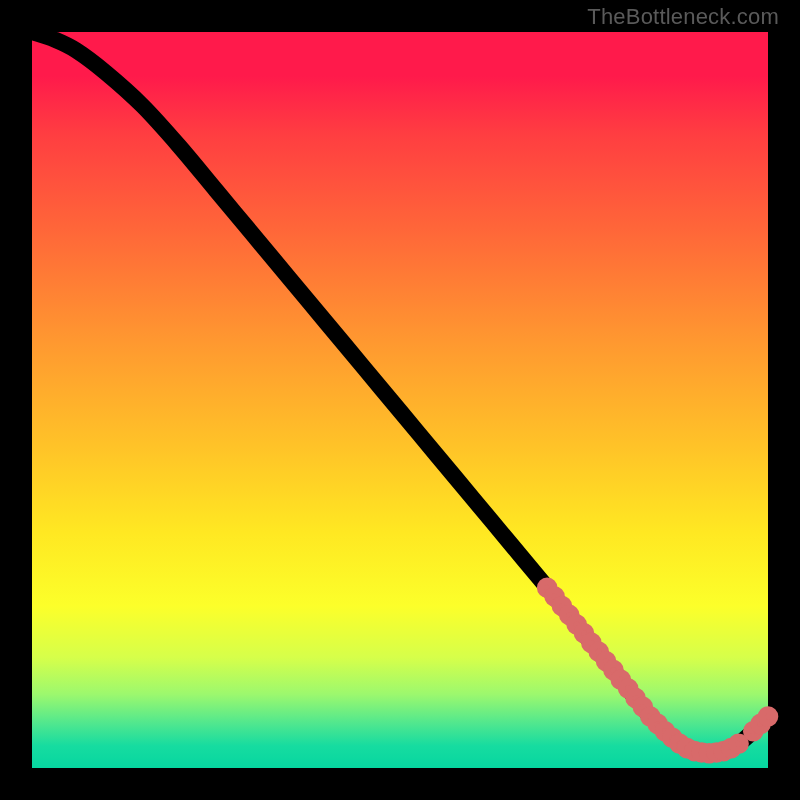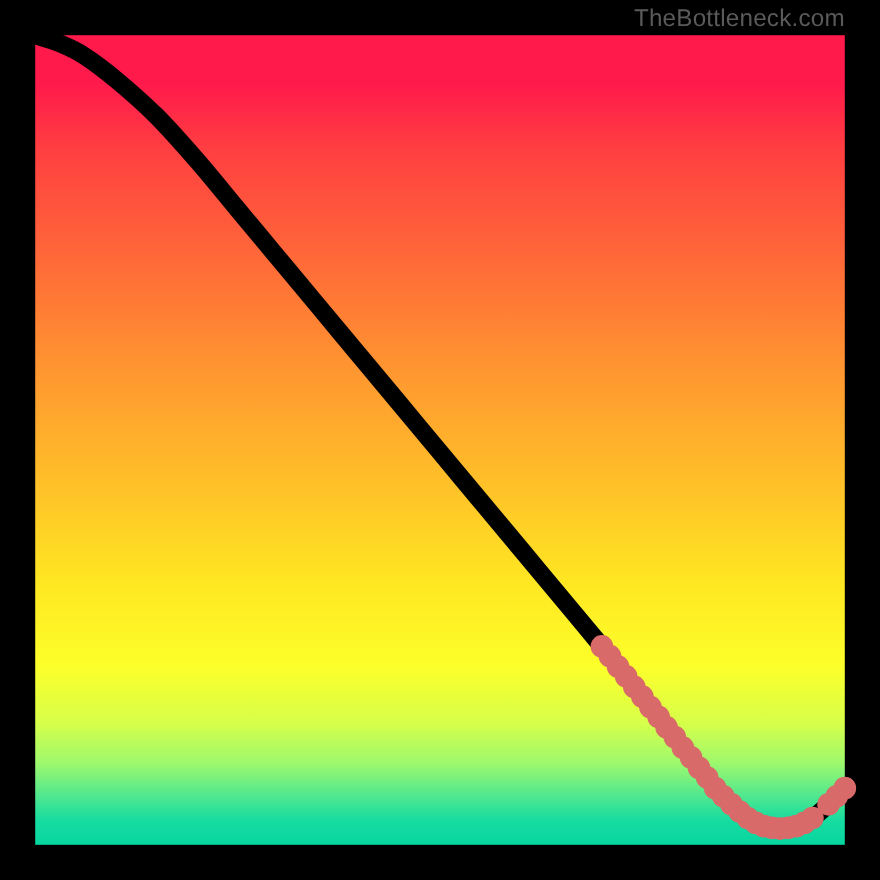--- a/index.html
+++ b/index.html
@@ -6,21 +6,21 @@
   html, body { width: 800px; height: 800px; background: #000; overflow: hidden; }
   .frame {
     position: relative;
     width: 800px;
     height: 800px;
     background: #000;
   }
   .watermark {
     position: absolute;
     top: 4px;
-    right: 32px;
+    right: 21px;
     font-family: Arial, Helvetica, sans-serif;
     font-size: 22px;
     color: #5a5a5a;
     letter-spacing: 0.2px;
     user-select: none;
   }
   .plot-area {
     position: absolute;
     left: 32px;
     top: 32px;

